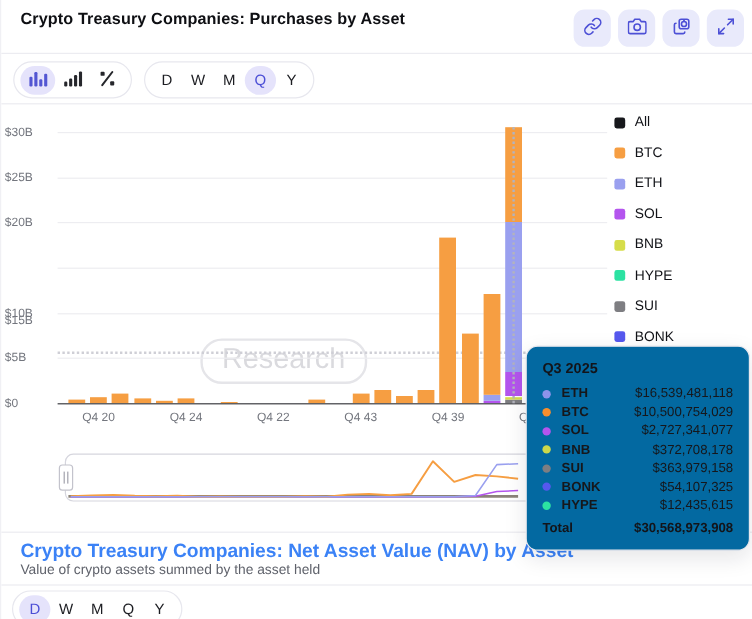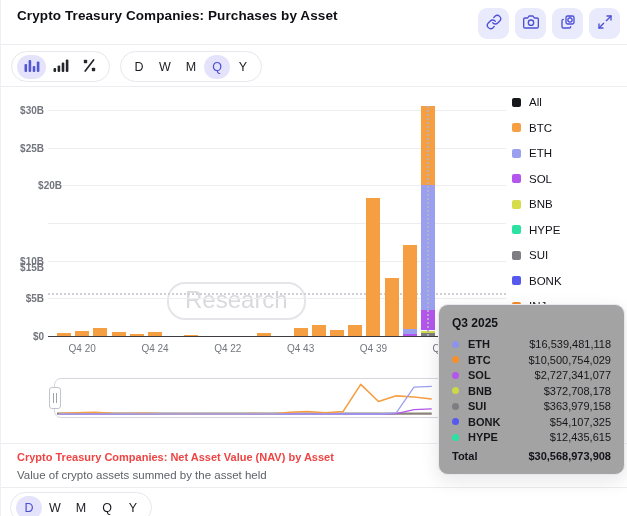--- a/index.html
+++ b/index.html
@@ -19,48 +19,48 @@
   .toolbar { position:absolute; left:10px; top:51px; display:flex; gap:10px; }
   .pill-group { display:flex; align-items:center; border:1px solid #e7e7ee; border-radius:17px; padding:3px 5px; height:31px; background:#fff; }
   .ct-btn { width:29px; height:24px; border:none; background:transparent; border-radius:13px;
             display:flex; align-items:center; justify-content:center; cursor:pointer; }
   .ct-btn.selected { background:#e5e3fb; }
   .p-btn { width:26px; height:24px; border:none; background:transparent; border-radius:13px;
            font-family:inherit; font-size:12.5px; color:#1c1d22; display:flex; align-items:center; justify-content:center; cursor:pointer; }
   .p-btn.selected { background:#e5e3fb; color:#4b4ed6; }
   .chart-section { position:absolute; left:0; top:88px; width:627px; height:355px; }
   .gridline { position:absolute; height:1px; background:#ededf1; }
-  .y-label { position:absolute; width:40px; text-align:right; font-size:10px; color:#73767e;font-weight:bold; }
+  .y-label { position:absolute; width:40px; text-align:left; font-size:10px; color:#73767e; }
   .x-label { position:absolute; width:44px; text-align:center; font-size:10px; color:#73767e; }
   .axis-line { position:absolute; height:1px; background:#3c3d42; z-index:3; }
   .bar-seg { position:absolute; z-index:2; }
   .ref-line { position:absolute; border-top:2px dotted #cfcfd6; z-index:1; }
   .hover-line { position:absolute; width:0; border-left:2px dotted #b3b3bd; z-index:4; }
   .watermark { position:absolute; left:166px; top:194px; display:flex; align-items:center; gap:10px; z-index:0; }
   .wm-brand { font-size:31px; font-weight:bold; color:#d7d7db; letter-spacing:.5px; }
   .wm-badge { font-size:24px; color:#dadade; border:2px solid #e5e5e9; border-radius:18px; padding:2px 16px 4px; }
   .legend { position:absolute; left:511px; top:8px; z-index:2; }
   .legend-item { display:flex; align-items:center; height:12px; margin-bottom:13.5px; cursor:pointer; }
   .legend-swatch { width:9px; height:9px; border-radius:2px; margin-right:8px; flex:none; }
   .legend-label { font-size:11.5px; color:#121318; }
   .navigator { position:absolute; left:53px; top:378px; width:452px; height:40px;
                border:1px solid #d6d6de; border-radius:7px; background:#fff; z-index:1; cursor:ew-resize; }
   .nav-handle { position:absolute; left:-6px; top:8px; width:12px; height:22px; background:#fff;
                 border:1px solid #c3c3cc; border-radius:3px; z-index:2; cursor:ew-resize;
                 display:flex; align-items:center; justify-content:center; gap:2px; }
   .nav-handle i { display:block; width:1px; height:10px; background:#a2a2ac; }
-  .tooltip { position:absolute; left:437px; top:304px; width:187px; background:#a3a3a3;
+  .tooltip { position:absolute; left:437px; top:288px; width:187px; background:#0369a1;
              border:1px solid #e8e8ee; border-radius:10px; box-shadow:0 6px 18px rgba(20,20,40,.10);
              padding:11px 13px 12px; z-index:10; }
   .tt-title { font-size:12px; font-weight:bold; color:#131419; margin-bottom:8px; }
   .tt-row { display:flex; justify-content:space-between; align-items:center; margin-top:3.5px; font-size:11px; color:#16171b; }
   .tt-name { display:flex; align-items:center; font-weight:bold; }
   .tt-dot { width:7px; height:7px; border-radius:50%; margin-right:9px; flex:none; }
   .tt-total { display:flex; justify-content:space-between; margin-top:7px; font-size:11px; font-weight:bold; color:#131419; }
-  .s2-title { position:absolute; left:16px; top:451px; font-size:11px; font-weight:bold; color:#ef4444; }
+  .s2-title { position:absolute; left:16px; top:451px; font-size:16px; font-weight:bold; color:#3b82f6; }
   .s2-sub   { position:absolute; left:16px; top:469px; font-size:11.5px; color:#5f626b; }
   .s2-periods { position:absolute; left:9px; top:492px; }
 </style>
 </head>
 <body>
 
 <div class="page">
 
   <div class="hdr-title">Crypto Treasury Companies: Purchases by Asset</div>
 
@@ -181,21 +181,21 @@
         </div>
       </div>
   <div class="y-label" style="left: 3px; top: 243px;">$0</div>
       <div class="gridline" style="left: 47px; top: 210.335px; width: 458px;"></div>
       <div class="y-label" style="left: 3px; top: 205.335px;">$5B</div>
       <div class="gridline" style="left: 47px; top: 172.67px; width: 458px;"></div>
       <div class="y-label" style="left: 3px; top: 167.67px;">$10B</div>
       <div class="gridline" style="left: 47px; top: 135.005px; width: 458px;"></div>
       <div class="y-label" style="left: 3px; top: 130.005px; margin-top: 44px;">$15B</div>
       <div class="gridline" style="left: 47px; top: 97.34px; width: 458px;"></div>
-      <div class="y-label" style="left: 21px; top: 92.34px;">$20B</div>
+      <div class="y-label" style="left: 3px; top: 92.34px;">$20B</div>
       <div class="gridline" style="left: 47px; top: 59.675px; width: 458px;"></div>
       <div class="y-label" style="left: 3px; top: 54.675px;">$25B</div>
       <div class="gridline" style="left: 47px; top: 22.01px; width: 458px;"></div>
       <div class="y-label" style="left: 3px; top: 17.01px;">$30B</div>
       <div class="ref-line" style="left: 47px; top: 205.062px; width: 458px;"></div>
       <div class="bar-seg" style="left: 56px; top: 245.363px; width: 14px; height: 2.63655px; background: rgb(246, 158, 66);"></div>
       <div class="bar-seg" style="left: 74.2px; top: 242.727px; width: 14px; height: 5.2731px; background: rgb(246, 158, 66);"></div>
       <div class="bar-seg" style="left: 92.4px; top: 240.467px; width: 14px; height: 7.533px; background: rgb(246, 158, 66);"></div>
       <div class="bar-seg" style="left: 110.6px; top: 244.233px; width: 14px; height: 3.7665px; background: rgb(246, 158, 66);"></div>
       <div class="bar-seg" style="left: 128.8px; top: 245.74px; width: 14px; height: 2.2599px; background: rgb(246, 158, 66);"></div>

